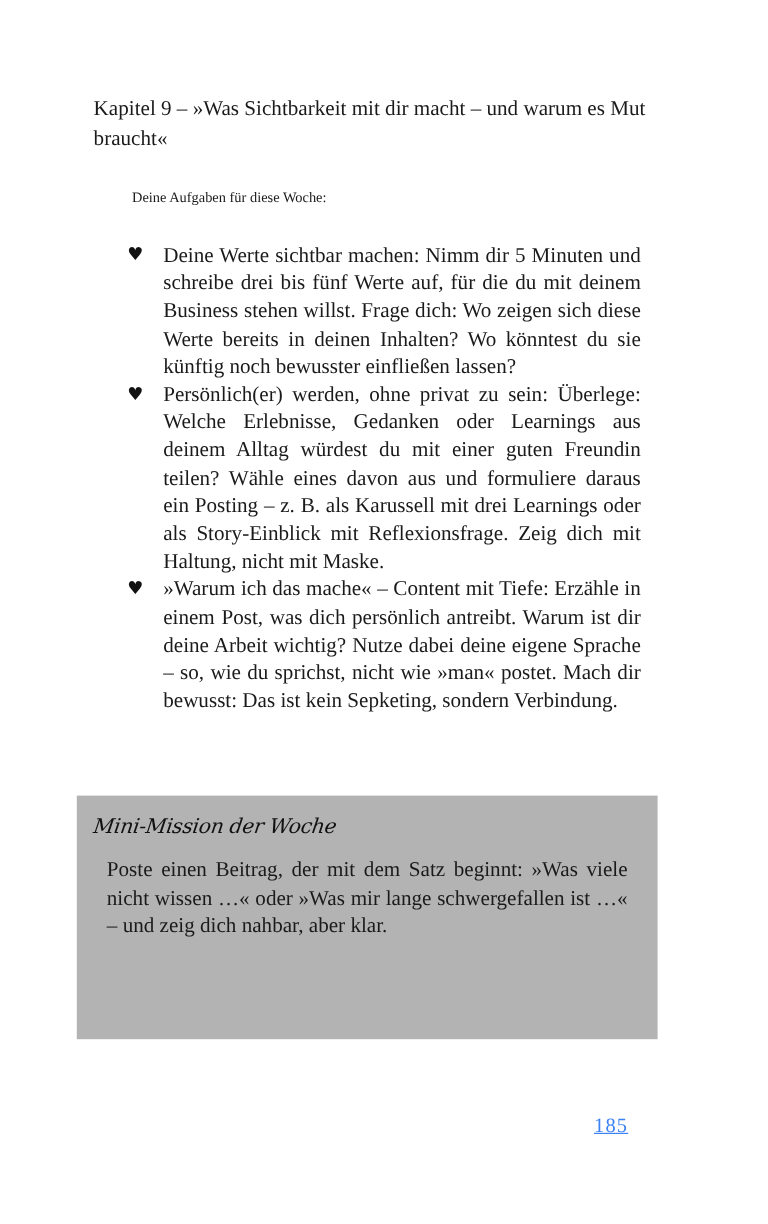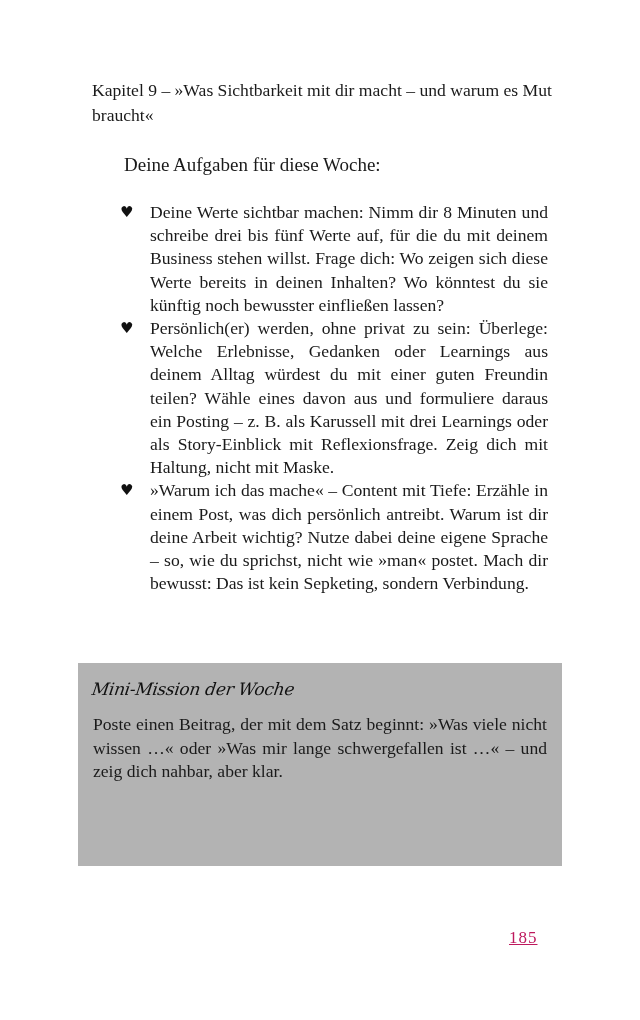--- a/index.html
+++ b/index.html
@@ -10,38 +10,38 @@
     body {
       width: 640px;
       height: 1020px;
       position: relative;
       overflow: hidden;
       font-family: "Liberation Serif", "DejaVu Serif", serif;
       color: #1a1a1a;
     }
     .page {
       position: absolute;
-      left: 16px; top: 0;
+      left: 2px; top: 0;
       width: 512px; height: 1020px;
     }
     .chapter-title {
       position: absolute;
       left: 76px;
       top: 78px;
       width: 470px;
       font-size: 17.6px;
       line-height: 25px;
       margin: 0;
       font-weight: normal;
     }
     .intro {
       position: absolute;
       left: 108px;
       top: 152px;
-      font-size: 19px;
+      font-size: 12px;
       line-height: 25px;
       margin: 0;
     }
     .task-list {
       position: absolute;
       left: 104px;
       top: 201px;
       width: 428px;
       margin: 0;
       padding: 0;
@@ -81,50 +81,50 @@
       line-height: 24px;
       margin: 0 0 12px 0;
       letter-spacing: -0.3px;
       color: #111;
       transform: skewX(-8deg);
       transform-origin: left;
     }
     .mission-para {
       font-size: 17.6px;
       line-height: 23.5px;
-      margin: 1px;
+      margin: 11px;
       text-align: justify;
       color: #1a1a1a;
     }
     .mission-para.indent {
       text-indent: 30px;
     }
     .page-number {
       position: absolute;
       left: 493px;
       top: 928px;
       font-size: 17px;
       letter-spacing: 1px;
-      color: #be185d;
+      color: #3b82f6;
       text-decoration: underline;
     }
   </style>
 </head>
 <body>
 
 <div class="page">
 
   <h1 class="chapter-title">Kapitel 9 – »Was Sichtbarkeit mit dir macht – und warum es Mut braucht«</h1>
 
   <p class="intro">Deine Aufgaben für diese Woche:</p>
 
   <ul class="task-list">
     <li class="task-item">
       <span class="task-bullet">♥</span>
-      <span>Deine Werte sichtbar machen: Nimm dir 8 Minuten und schreibe drei bis fünf Werte auf, für die du mit deinem Business stehen willst. Frage dich: Wo zeigen sich diese Werte bereits in deinen Inhalten? Wo könn­test du sie künftig noch bewusster einfließen lassen?</span>
+      <span>Deine Werte sichtbar machen: Nimm dir 5 Minuten und schreibe drei bis fünf Werte auf, für die du mit deinem Business stehen willst. Frage dich: Wo zeigen sich diese Werte bereits in deinen Inhalten? Wo könn­test du sie künftig noch bewusster einfließen lassen?</span>
     </li>
     <li class="task-item">
       <span class="task-bullet">♥</span>
       <span>Persönlich(er) werden, ohne privat zu sein: Überlege: Welche Erlebnisse, Gedanken oder Learnings aus deinem Alltag würdest du mit einer guten Freundin teilen? Wähle eines davon aus und formuliere dar­aus ein Posting – z. B. als Karussell mit drei Lear­nings oder als Story-Einblick mit Reflexionsfrage. Zeig dich mit Haltung, nicht mit Maske.</span>
     </li>
     <li class="task-item">
       <span class="task-bullet">♥</span>
       <span>»Warum ich das mache« – Content mit Tiefe: Er­zähle in einem Post, was dich persönlich antreibt. Warum ist dir deine Arbeit wichtig? Nutze dabei deine eigene Sprache – so, wie du sprichst, nicht wie »man« postet. Mach dir bewusst: Das ist kein Sep­keting, sondern Verbindung.</span>
     </li>
   </ul>

